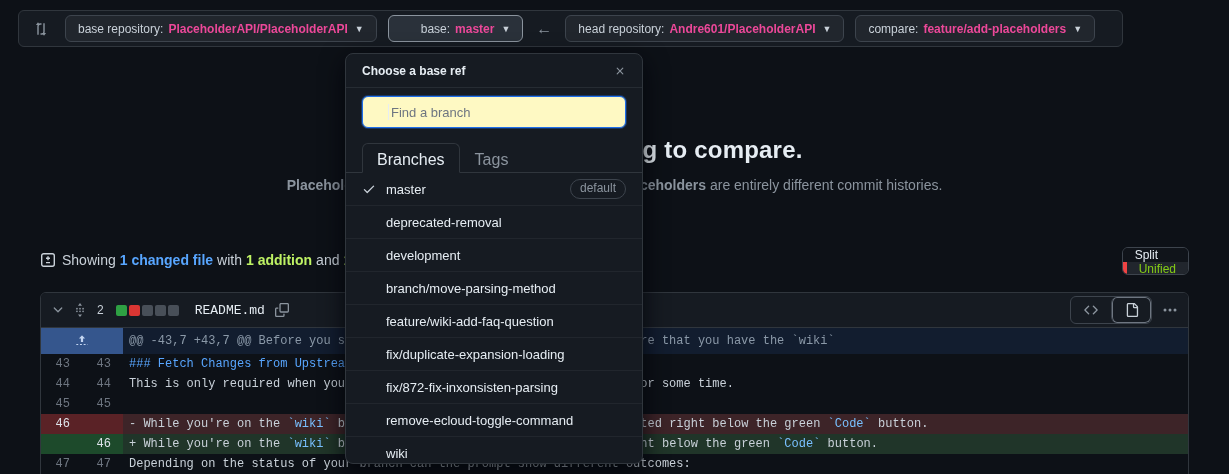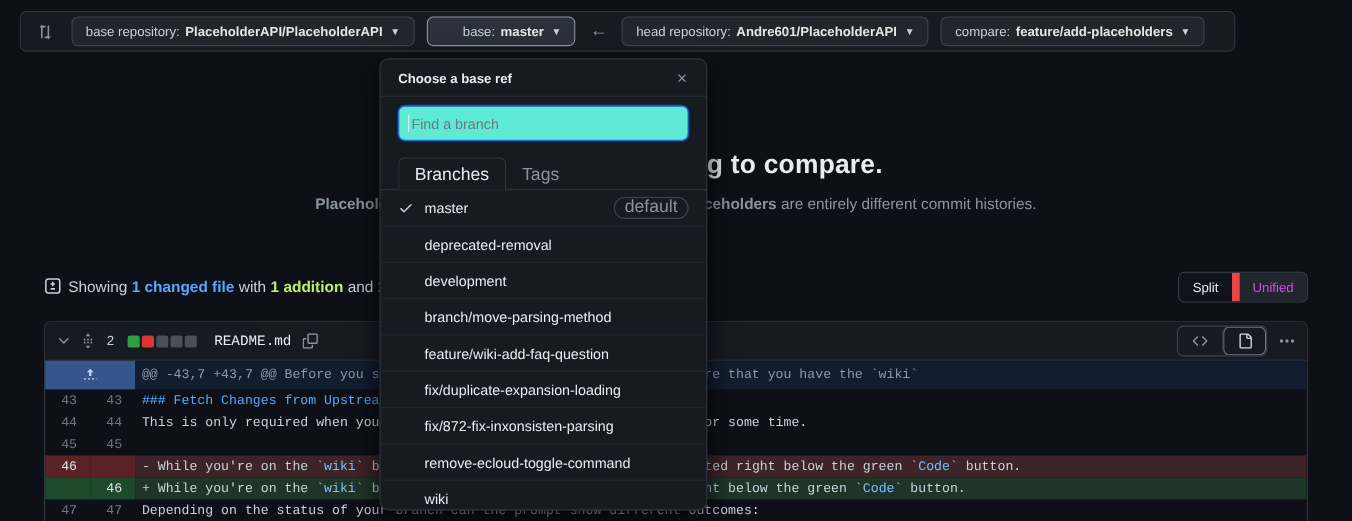--- a/index.html
+++ b/index.html
@@ -17,21 +17,21 @@
     position:absolute; left:18px; top:10px; width:1105px; height:37px;
     background:#161b22; border:1px solid #30363d; border-radius:6px;
     display:flex; align-items:center; padding:0 12px; gap:11px;
   }
   .tb-icon { color:#8b949e; margin:0 5px 0 2px; }
   .refbtn {
     background:#21262d; border:1px solid #3d444d; border-radius:6px;
     height:27px; padding:0 12px; display:flex; align-items:center; gap:5px;
     font-size:12px; color:#c9d1d9; cursor:pointer; white-space:nowrap;
   }
-  .refbtn .val { font-weight:700; color:#e5e5e5; }
+  .refbtn .val { font-weight:700; color:#ec4899; }
   .refbtn.focused { background:#2a313a; border-color:#8b949e;padding-left:32px; }
   .caret { font-size:9px; color:#c9d1d9; margin-left:2px; }
   .back-arrow { color:#8b949e; font-size:16px; padding:0 2px; }
 
   
   .blankslate { position:absolute; left:0; top:136px; width:100%; text-align:center; }
   .blankslate h3 { font-size:24px; font-weight:700; color:#e6edf3; letter-spacing:.2px; }
   .blankslate p { margin-top:13px; font-size:14px; color:#8b949e; }
   .blankslate p b { font-weight:700; color:#8b949e; }
 
@@ -42,26 +42,27 @@
   }
   .summary .icn { color:#c9d1d9; margin-right:2px; }
   .summary a { color:#58a6ff; font-weight:600; text-decoration:none; }
   .summary b { color:#bef264; font-weight:700; }
 
   
   .viewtoggle {
     position:absolute; right:40px; top:247px; height:28px;
     display:flex; border:1px solid #3d444d; border-radius:6px; overflow:hidden;
     font-size:12px;
+    flex-direction:column;
   }
   .viewtoggle .seg {
     padding:0 12px; display:flex; align-items:center; cursor:pointer; color:#e6edf3;
   }
   .viewtoggle .seg.split { background:#10141a; }
-  .viewtoggle .seg.unified { background:#21262d; border-left:7px solid #ef4444; color:#d946ef; }
+  .viewtoggle .seg.unified { background:#21262d; border-left:4px solid #ef4444; color:#84cc16; }
 
   
   .filebox {
     position:absolute; left:40px; top:292px; width:1149px; height:400px;
     border:1px solid #30363d; border-radius:6px; background:#0d1117; overflow:hidden;
   }
   .filehead {
     height:35px; background:#161b22; border-bottom:1px solid #30363d;
     display:flex; align-items:center; padding:0 10px; gap:8px;
   }
@@ -105,42 +106,42 @@
   }
   .rm-head {
     display:flex; align-items:center; justify-content:space-between;
     padding:9px 16px; border-bottom:1px solid #262c33; height:34px;
   }
   .rm-title { font-size:12px; font-weight:700; color:#e6edf3; }
   .rm-close { color:#8b949e; cursor:pointer; }
   .rm-search { padding:8px 16px; }
   .rm-input {
     height:32px; border:1px solid #1f6feb; box-shadow:0 0 0 1px #1f6feb55;
-    border-radius:6px; background:#5eead4; display:flex; align-items:center;
-    padding:0 8px; cursor:text;
+    border-radius:6px; background:#fef9c3; display:flex; align-items:center;
+    padding:0 25px; cursor:text;
   }
   .rm-caret-bar { width:1px; height:16px; background:#e6edf3; margin-right:2px; }
   .rm-placeholder { font-size:13px; color:#6e7681; }
   .rm-tabs { display:flex; padding:7px 16px 0; border-bottom:1px solid #30363d; height:37px; }
   .rm-tab {
     font-size:16px; color:#8b949e; padding:7px 14px; cursor:pointer;
     border:1px solid transparent; border-radius:6px 6px 0 0; margin-bottom:-1px;
   }
   .rm-tab.active {
     color:#e6edf3; background:#161b22; border-color:#30363d; border-bottom-color:#161b22;
   }
   .rm-list { }
   .rm-item {
     height:33px; display:flex; align-items:center; padding:0 16px;
     border-bottom:1px solid #21262d; font-size:13px; color:#e6edf3; cursor:pointer;
   }
   .rm-check { width:16px; flex:none; color:#c9d1d9; }
   .rm-name { margin-left:8px; }
   .rm-badge {
-    margin-left:auto; font-size:16px; color:#8b949e; border:1px solid #3d444d;
+    margin-left:auto; font-size:12px; color:#8b949e; border:1px solid #3d444d;
     border-radius:999px; padding:1px 9px 2px; line-height:15px;
   }
 </style>
 </head>
 <body>
 
 <div class="blankslate">
   <h3>There isn't anything to compare.</h3>
   <p><b>PlaceholderAPI:master</b><span> and </span><b>Andre601:feature/add-placeholders</b><span> are entirely different commit histories.</span></p>
 </div>

